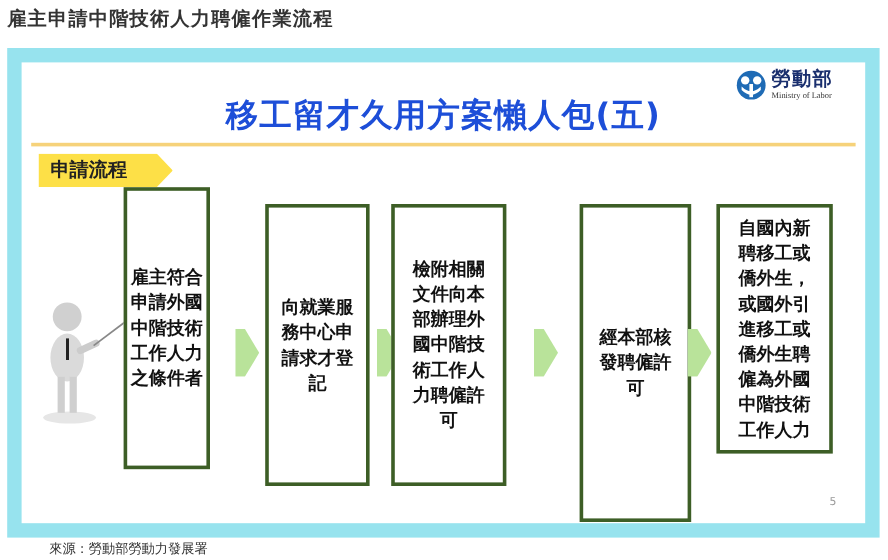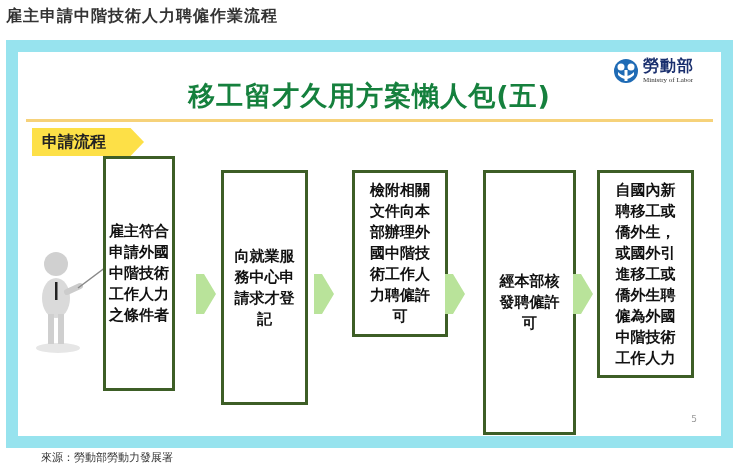--- a/index.html
+++ b/index.html
@@ -13,21 +13,21 @@
   }
   .slide-frame {
     position:absolute; left:6px; top:40px; width:727px; height:408px;
     background:#97e3ee; box-sizing:border-box;
   }
   .slide-inner {
     position:absolute; left:12px; top:12px; right:12px; bottom:12px; background:#ffffff;
   }
   .slide-title {
     position:absolute; left:0; right:0; top:26px; text-align:center;
-    font-size:27px; color:#15803d; font-weight:bold; letter-spacing:1px;
+    font-size:27px; color:#1d4ed8; font-weight:bold; letter-spacing:1px;
   }
   .title-underline {
     position:absolute; left:8px; right:8px; top:67px; height:3px; background:#f6d27a;
   }
   .logo { position:absolute; right:8px; top:3px; width:100px; height:36px; }
   .logo-text-cn { position:absolute; left:30px; top:1px; font-size:16px; font-weight:bold; color:#1a2f6e; letter-spacing:1px; font-family:Liberation Mono, monospace; }
   .logo-text-en { position:absolute; left:30px; top:21px; font-size:7px; color:#333; font-family:Liberation Serif, serif; }
   .section-tag {
     position:absolute; left:14px; top:76px; height:28px; width:112px;
     background:#fde047;
@@ -92,21 +92,21 @@
     <div class="step-box" style="left:85px; top:104px; width:72px; height:235px;">
       <div class="step-text">雇主符合申請外國中階技術工作人力之條件者</div>
     </div>
     <div class="arrow wide" style="left:178px; top:222px;"></div>
 
     <div class="step-box" style="left:203px; top:118px; width:87px; height:235px;">
       <div class="step-text">向就業服務中心申請求才登記</div>
     </div>
     <div class="arrow wide" style="left:296px; top:222px;"></div>
 
-    <div class="step-box" style="left:334px; top:118px; width:96px; height:167px;">
+    <div class="step-box" style="left:308px; top:118px; width:96px; height:235px;">
       <div class="step-text">檢附相關文件向本部辦理外國中階技術工作人力聘僱許可</div>
     </div>
     <div class="arrow wide" style="left:427px; top:222px;"></div>
 
     <div class="step-box" style="left:455px; top:118px; width:93px; height:265px;margin-left:10px;">
       <div class="step-text">經本部核發聘僱許可</div>
     </div>
     <div class="arrow wide" style="left:555px; top:222px;"></div>
 
     <div class="step-box" style="left:579px; top:118px; width:97px; height:208px;">

